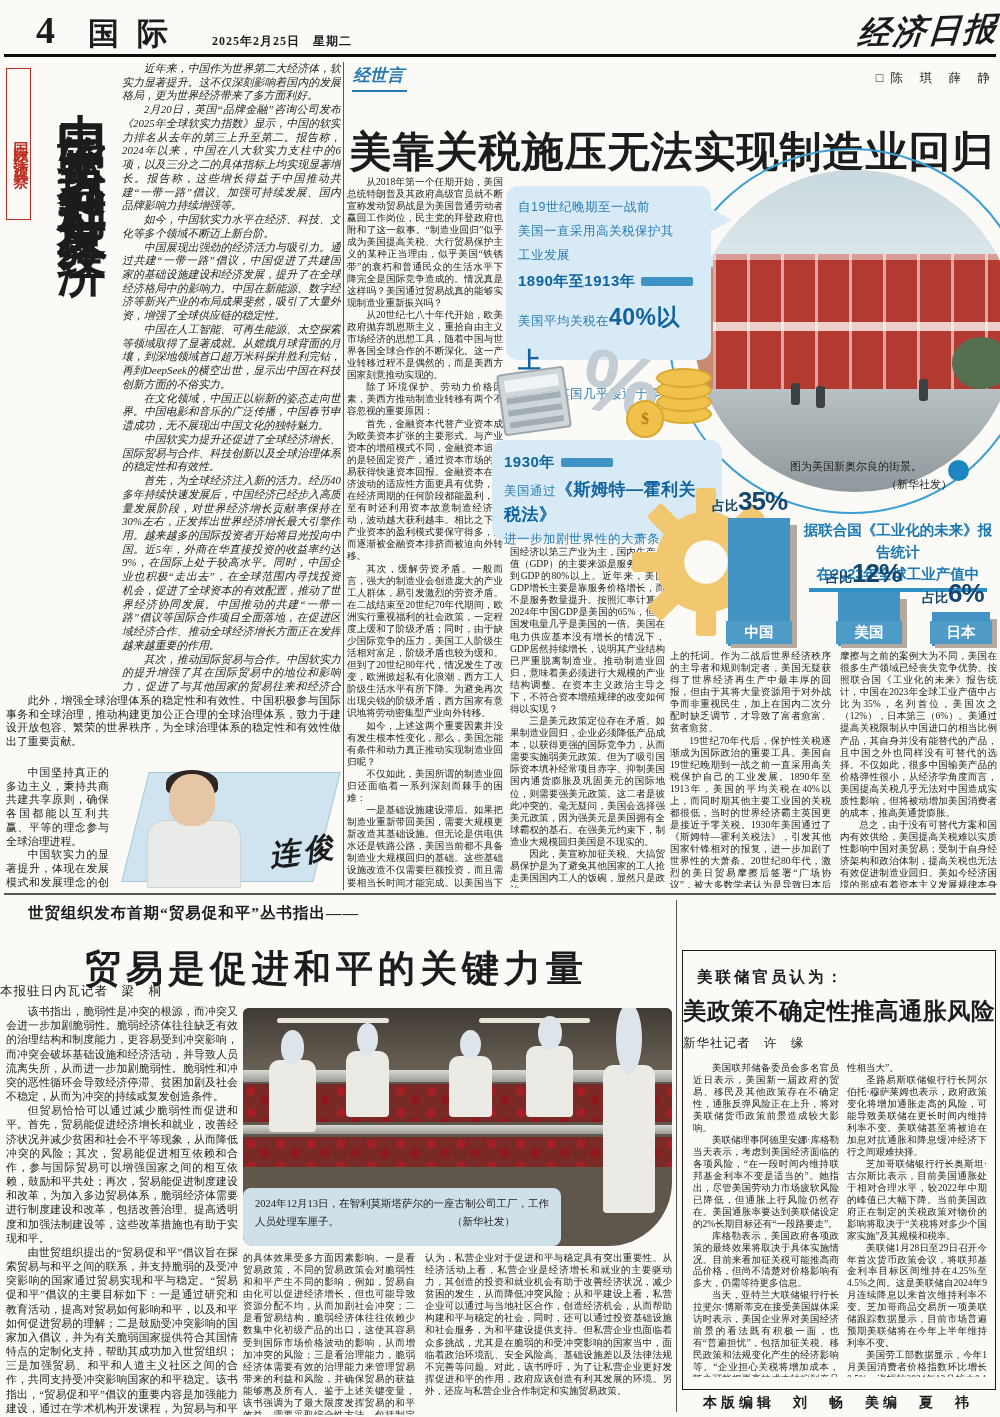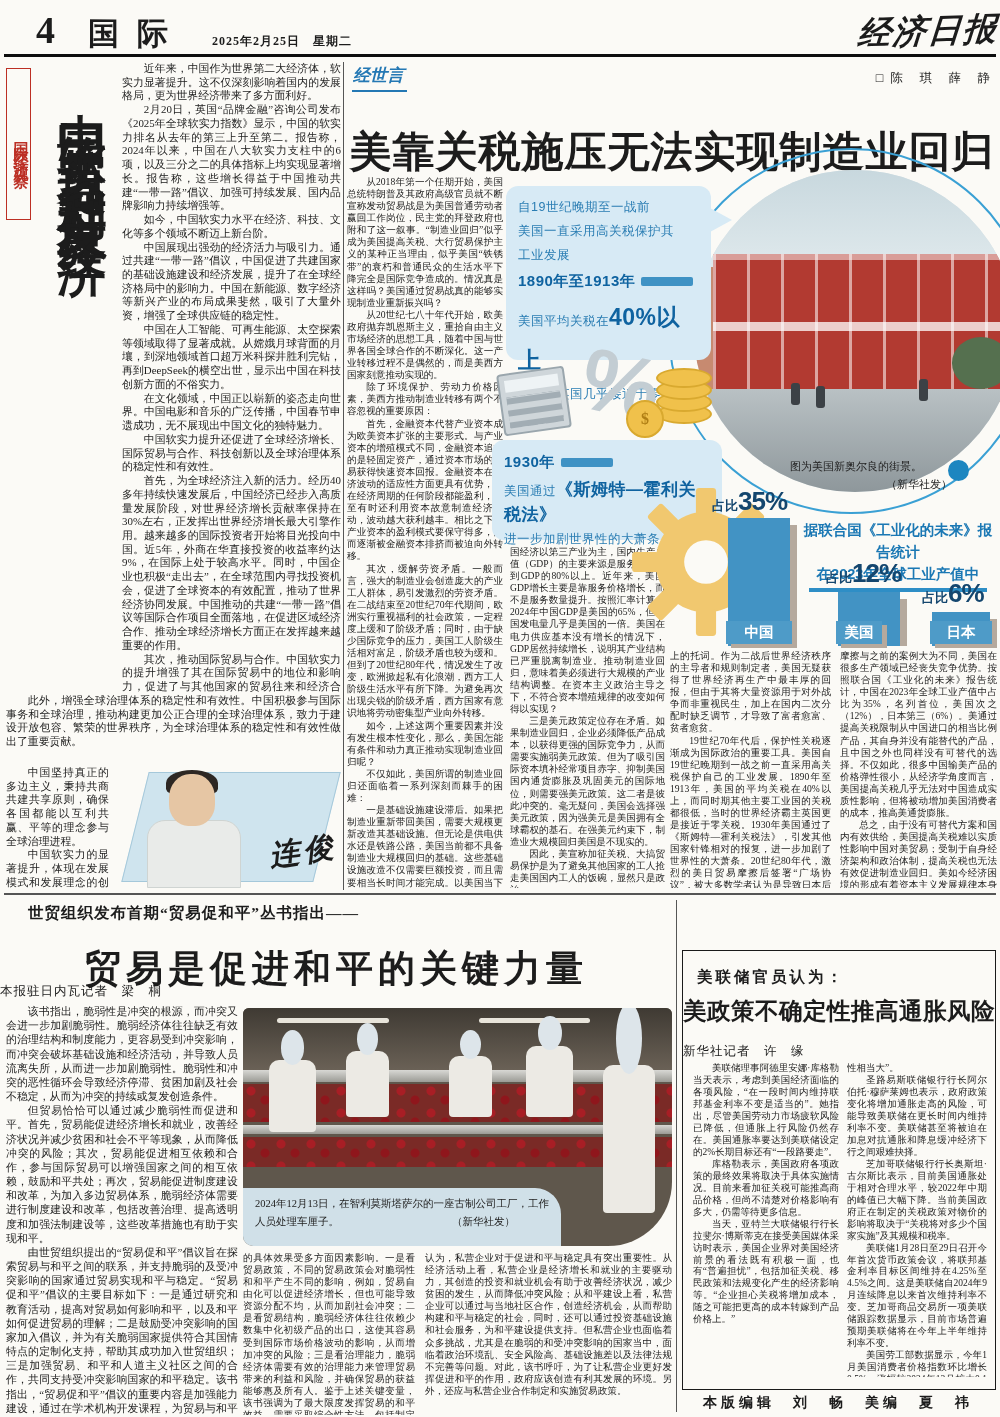--- a/index.html
+++ b/index.html
@@ -99,21 +99,21 @@
   <div class="abs" style="left:0;top:0;width:1000px;height:58px;">
     <span class="abs pagenum" style="left:36px;top:8px;">4</span>
     <span class="abs section-name" style="left:88px;top:13px;">国际</span>
     <span class="abs issue-date" style="left:212px;top:33px;">2025年2月25日　星期二</span>
     <span class="abs masthead" style="left:858px;top:9px;">经济日报</span>
     <div class="abs header-rule" style="left:4px;top:54px;width:992px;"></div>
   </div>
 
   <div class="abs obs-label" style="left:6px;top:68px;width:25px;height:152px;">国际经济观察</div>
   <div class="abs v-headline" style="left:36px;top:74px;width:82px;height:814px;">中国软实力提升利好世界经济</div>
-  <div class="abs body" style="left:122px;top:62px;width:219px;height:630px;font-size:10.9px;">
+  <div class="abs body" style="left:122px;top:62px;width:219px;height:630px;font-size:10.9px;font-style:italic;">
       <p>近年来，中国作为世界第二大经济体，软实力显著提升。这不仅深刻影响着国内的发展格局，更为世界经济带来了多方面利好。</p>
       <p>2月20日，英国“品牌金融”咨询公司发布《2025年全球软实力指数》显示，中国的软实力排名从去年的第三上升至第二。报告称，2024年以来，中国在八大软实力支柱中的6项，以及三分之二的具体指标上均实现显著增长。报告称，这些增长得益于中国推动共建“一带一路”倡议、加强可持续发展、国内品牌影响力持续增强等。</p>
       <p>如今，中国软实力水平在经济、科技、文化等多个领域不断迈上新台阶。</p>
       <p>中国展现出强劲的经济活力与吸引力。通过共建“一带一路”倡议，中国促进了共建国家的基础设施建设和经济发展，提升了在全球经济格局中的影响力。中国在新能源、数字经济等新兴产业的布局成果斐然，吸引了大量外资，增强了全球供应链的稳定性。</p>
       <p>中国在人工智能、可再生能源、太空探索等领域取得了显著成就。从嫦娥月球背面的月壤，到深地领域首口超万米科探井胜利完钻，再到DeepSeek的横空出世，显示出中国在科技创新方面的不俗实力。</p>
       <p>在文化领域，中国正以崭新的姿态走向世界。中国电影和音乐的广泛传播，中国春节申遗成功，无不展现出中国文化的独特魅力。</p>
       <p>中国软实力提升还促进了全球经济增长、国际贸易与合作、科技创新以及全球治理体系的稳定性和有效性。</p>
       <p>首先，为全球经济注入新的活力。经历40多年持续快速发展后，中国经济已经步入高质量发展阶段，对世界经济增长贡献率保持在30%左右，正发挥出世界经济增长最大引擎作用。越来越多的国际投资者开始将目光投向中国。近5年，外商在华直接投资的收益率约达9%，在国际上处于较高水平。同时，中国企业也积极“走出去”，在全球范围内寻找投资机会，促进了全球资本的有效配置，推动了世界经济协同发展。中国推动的共建“一带一路”倡议等国际合作项目全面落地，在促进区域经济合作、推动全球经济增长方面正在发挥越来越重要的作用。</p>
       <p>其次，推动国际贸易与合作。中国软实力的提升增强了其在国际贸易中的地位和影响力，促进了与其他国家的贸易往来和经济合作。这有助于降低贸易壁垒、扩大市场准入，推动全球贸易的自由化和便利化。2024年中国货物贸易进出口总值达到43.85万亿元，同比增长5%，规模再创历史新高。中国促进了国际贸易繁荣，维持了全球产业链供应链稳定，也令世界各国深刻认识到，中国庞大的生产能力和市场需求是推动全球经济复苏的重要力量。</p>
     </div>
@@ -242,21 +242,21 @@
   </div>
   <div class="abs bar-shadow" style="left:735px;top:525px;width:62px;height:121px;"></div>
   <div class="abs bar" style="left:728px;top:518px;width:62px;height:128px;"></div>
   <div class="abs bar-tab" style="left:726px;top:621px;width:66px;height:23px;">中国</div>
 
   <div class="abs pct-line" style="left:826px;top:558px;">
     <span class="pct-prefix">占比</span><span class="pct-value">12%</span>
   </div>
   <div class="abs bar-shadow" style="left:845px;top:599px;width:62px;height:47px;"></div>
   <div class="abs bar" style="left:838px;top:592px;width:62px;height:54px;"></div>
-  <div class="abs bar-tab" style="left:836px;top:621px;width:46px;height:23px;">美国</div>
+  <div class="abs bar-tab" style="left:836px;top:621px;width:66px;height:23px;">美国</div>
 
   <div class="abs pct-line" style="left:922px;top:578px;">
     <span class="pct-prefix">占比</span><span class="pct-value">6%</span>
   </div>
   <div class="abs bar-shadow" style="left:939px;top:619px;width:58px;height:27px;"></div>
   <div class="abs bar" style="left:932px;top:612px;width:58px;height:34px;"></div>
   <div class="abs bar-tab" style="left:930px;top:621px;width:62px;height:23px;">日本</div>
 
   <div class="abs thin-rule" style="left:4px;top:893px;width:992px;height:1.5px;"></div>
   <div class="abs thin-rule" style="left:676px;top:900px;width:1px;height:512px;"></div>
@@ -276,38 +276,39 @@
     <div class="ph-light" style="left:55%;"></div>
     <div class="steel" style="left:0;top:26%;right:0;height:5%;"></div>
     <div class="cherry-band" style="top:32%;height:16%;"></div>
     <div class="steel" style="left:0;top:49%;right:0;height:4%;"></div>
     <div class="cherry-band" style="top:54%;height:13%;"></div>
     <div class="worker" style="left:6%;top:22%;width:11%;height:30%;"></div>
     <div class="worker" style="left:24%;top:18%;width:10%;height:28%;"></div>
     <div class="worker" style="left:48%;top:20%;width:10%;height:26%;"></div>
     <div class="worker" style="left:66%;top:16%;width:11%;height:30%;"></div>
     <div class="worker" style="left:84%;top:24%;width:12%;height:62%;"></div>
-    <div class="abs cherry-caption" style="left:0;bottom:0;width:318px;height:58px;">
+    <div class="abs cherry-caption" style="left:0;bottom:0;width:318px;height:58px;border-radius:8px;">
       <div>2024年12月13日，在智利莫斯塔萨尔的一座古制公司工厂，工作</div>
       <div><span>人员处理车厘子。</span><span style="float:right;margin-right:34px;">（新华社发）</span></div>
     </div>
   </div>
 
   <div class="abs body cont" style="left:243px;top:1252px;width:172px;height:163px;font-size:9.6px;">
       <p>的具体效果受多方面因素影响。一是看贸易政策，不同的贸易政策会对脆弱性和和平产生不同的影响，例如，贸易自由化可以促进经济增长，但也可能导致资源分配不均，从而加剧社会冲突；二是看贸易结构，脆弱经济体往往依赖少数集中化初级产品的出口，这使其容易受到国际市场价格波动的影响，从而增加冲突的风险；三是看治理能力，脆弱经济体需要有效的治理能力来管理贸易带来的利益和风险，并确保贸易的获益能够惠及所有人。鉴于上述关键变量，该书强调为了最大限度发挥贸易的和平效益，需要采取综合性方法，包括制定有效的贸易政策、促进贸易结构多元化、加强治理能力并参与“贸易促和平”倡议等。</p>
     </div>
   <div class="abs body cont" style="left:425px;top:1252px;width:247px;height:163px;font-size:9.6px;">
       <p>认为，私营企业对于促进和平与稳定具有突出重要性。从经济活动上看，私营企业是经济增长和就业的主要驱动力，其创造的投资和就业机会有助于改善经济状况，减少贫困的发生，从而降低冲突风险；从和平建设上看，私营企业可以通过与当地社区合作，创造经济机会，从而帮助构建和平与稳定的社会，同时，还可以通过投资基础设施和社会服务，为和平建设提供支持。但私营企业也面临着众多挑战，尤其是在脆弱的和受冲突影响的国家当中，面临着政治环境乱、安全风险高、基础设施差以及法律法规不完善等问题。对此，该书呼吁，为了让私营企业更好发挥促进和平的作用，政府应该创造有利其发展的环境。另外，还应与私营企业合作制定和实施贸易政策。</p>
     </div>
 
   <div class="abs fed-box" style="left:682px;top:950px;width:312px;height:438px;">
     <div class="abs kicker" style="left:14px;top:16px;letter-spacing:3px;">美联储官员认为：</div>
     <div class="abs fed-headline" style="left:0;top:44px;width:312px;">美政策不确定性推高通胀风险</div>
-    <div class="abs byline-c" style="left:0;top:84px;width:312px;margin-top:8px;">新华社记者　许　缘</div>
+    <div class="abs byline-c" style="left:0;top:84px;width:312px;">新华社记者　许　缘</div>
     <div class="abs body" style="left:10px;top:112px;width:146px;height:314px;font-size:9.5px;">
+        <p>美国联邦储备委员会多名官员近日表示，美国新一届政府的贸易、移民及其他政策存在不确定性，通胀反弹风险正在上升，将对美联储货币政策前景造成较大影响。</p>
         <p>美联储理事阿德里安娜·库格勒当天表示，考虑到美国经济面临的各项风险，“在一段时间内维持联邦基金利率不变是适当的”。她指出，尽管美国劳动力市场疲软风险已降低，但通胀上行风险仍然存在。美国通胀率要达到美联储设定的2%长期目标还有“一段路要走”。</p>
         <p>库格勒表示，美国政府各项政策的最终效果将取决于具体实施情况。目前来看加征关税可能推高商品价格，但尚不清楚对价格影响有多大，仍需等待更多信息。</p>
         <p>当天，亚特兰大联储银行行长拉斐尔·博斯蒂克在接受美国媒体采访时表示，美国企业界对美国经济前景的看法既有积极一面，也有“普遍担忧”，包括加征关税、移民政策和法规变化产生的经济影响等。“企业担心关税将增加成本，随之可能把更高的成本转嫁到产品价格上。”</p>
       </div>
     <div class="abs body cont" style="left:164px;top:112px;width:140px;height:314px;font-size:9.5px;">
         <p>性相当大”。</p>
         <p>圣路易斯联储银行行长阿尔伯托·穆萨莱姆也表示，政府政策变化将增加通胀走高的风险，可能导致美联储在更长时间内维持利率不变。美联储甚至将被迫在加息对抗通胀和降息缓冲经济下行之间艰难抉择。</p>
         <p>芝加哥联储银行行长奥斯坦·古尔斯比表示，目前美国通胀处于相对合理水平，较2022年中期的峰值已大幅下降。当前美国政府正在制定的关税政策对物价的影响将取决于“关税将对多少个国家实施”及其规模和税率。</p>
         <p>美联储1月28日至29日召开今年首次货币政策会议，将联邦基金利率目标区间维持在4.25%至4.5%之间。这是美联储自2024年9月连续降息以来首次维持利率不变。芝加哥商品交易所一项美联储跟踪数据显示，目前市场普遍预期美联储将在今年上半年维持利率不变。</p>
         <p>美国劳工部数据显示，今年1月美国消费者价格指数环比增长0.5%，涨幅较2024年12月扩大0.1个百分点。1月美国生产者价格指数环比增长0.4%，涨幅超出市场预期，凸显美国通胀正在反弹。</p>

